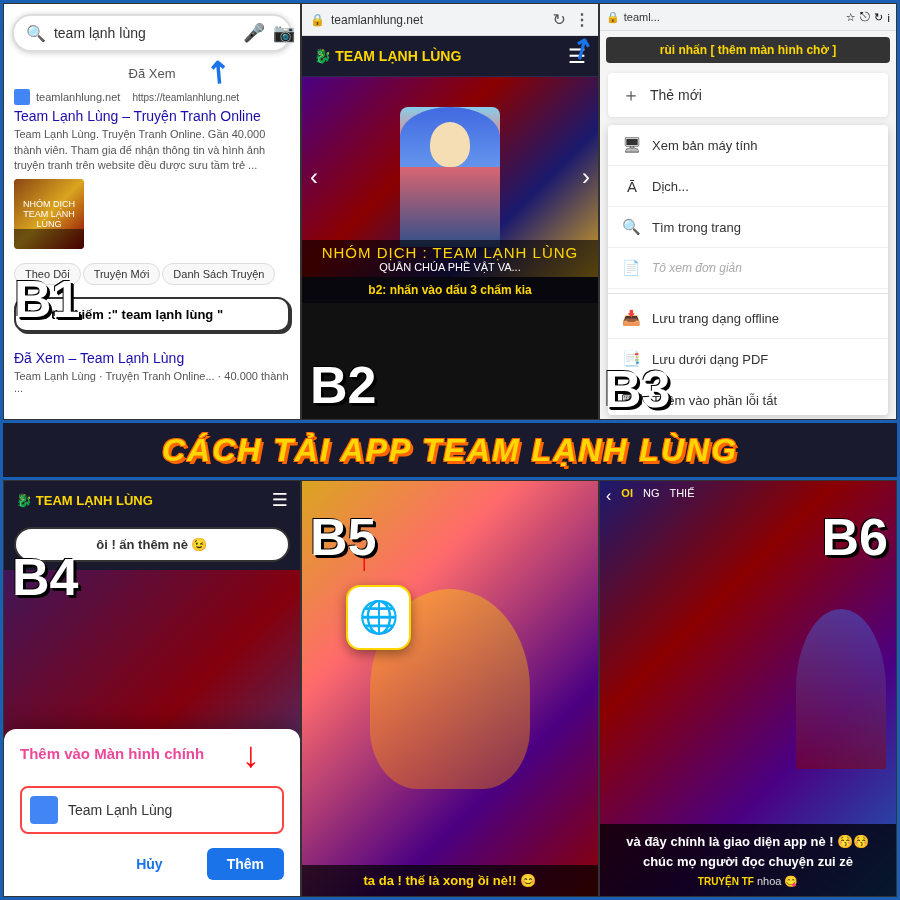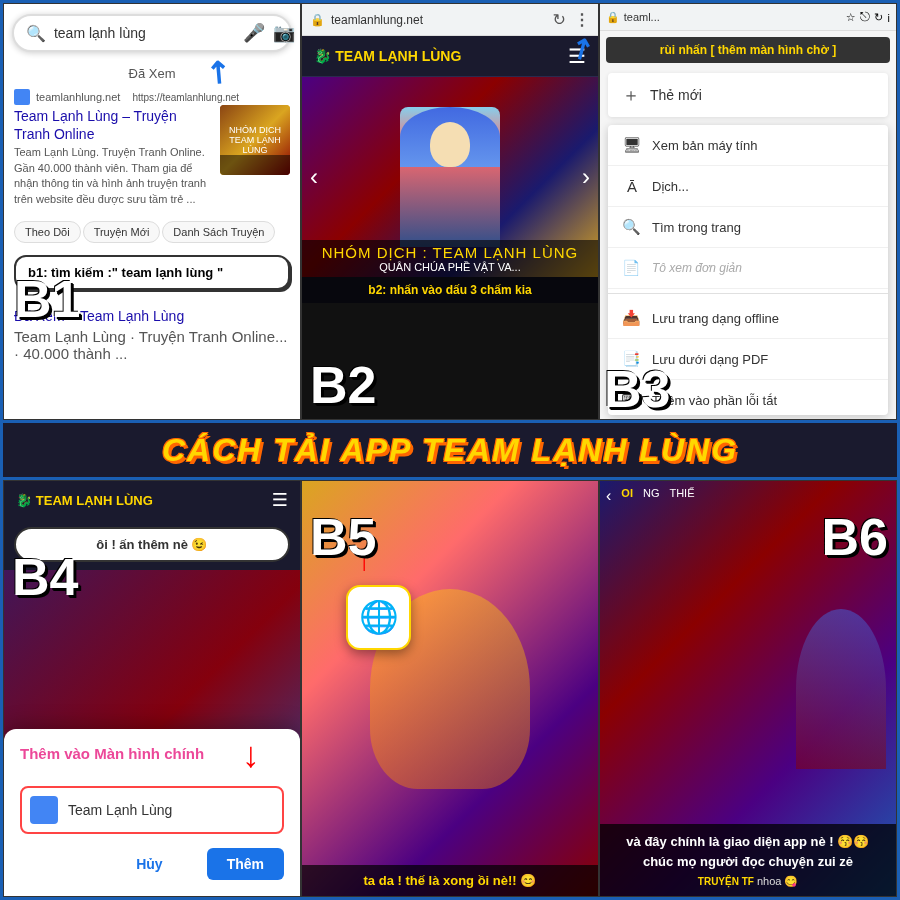--- a/index.html
+++ b/index.html
@@ -125,20 +125,21 @@
 
     .result-snippet {
       font-size: 11px;
       color: #555;
       line-height: 1.4;
     }
 
     .result-with-image {
       display: flex;
       gap: 6px;
+      flex-direction: column;
     }
 
     .result-text { flex: 1; }
 
     .result-thumbnail {
       width: 70px;
       height: 70px;
       background: linear-gradient(135deg, #8B4513, #DAA520, #8B0000);
       border-radius: 4px;
       flex-shrink: 0;
@@ -200,21 +201,21 @@
 
     .da-xem-link {
       font-size: 14px;
       color: #1a0dab;
       font-weight: 500;
       padding: 4px 10px;
       margin-top: 8px;
     }
 
     .da-xem-sub {
-      font-size: 15px;
+      font-size: 11px;
       color: #555;
       padding: 0 10px;
     }
 
     
     .panel-b2 {
       background: #1a1a2e;
       display: flex;
       flex-direction: column;
     }

